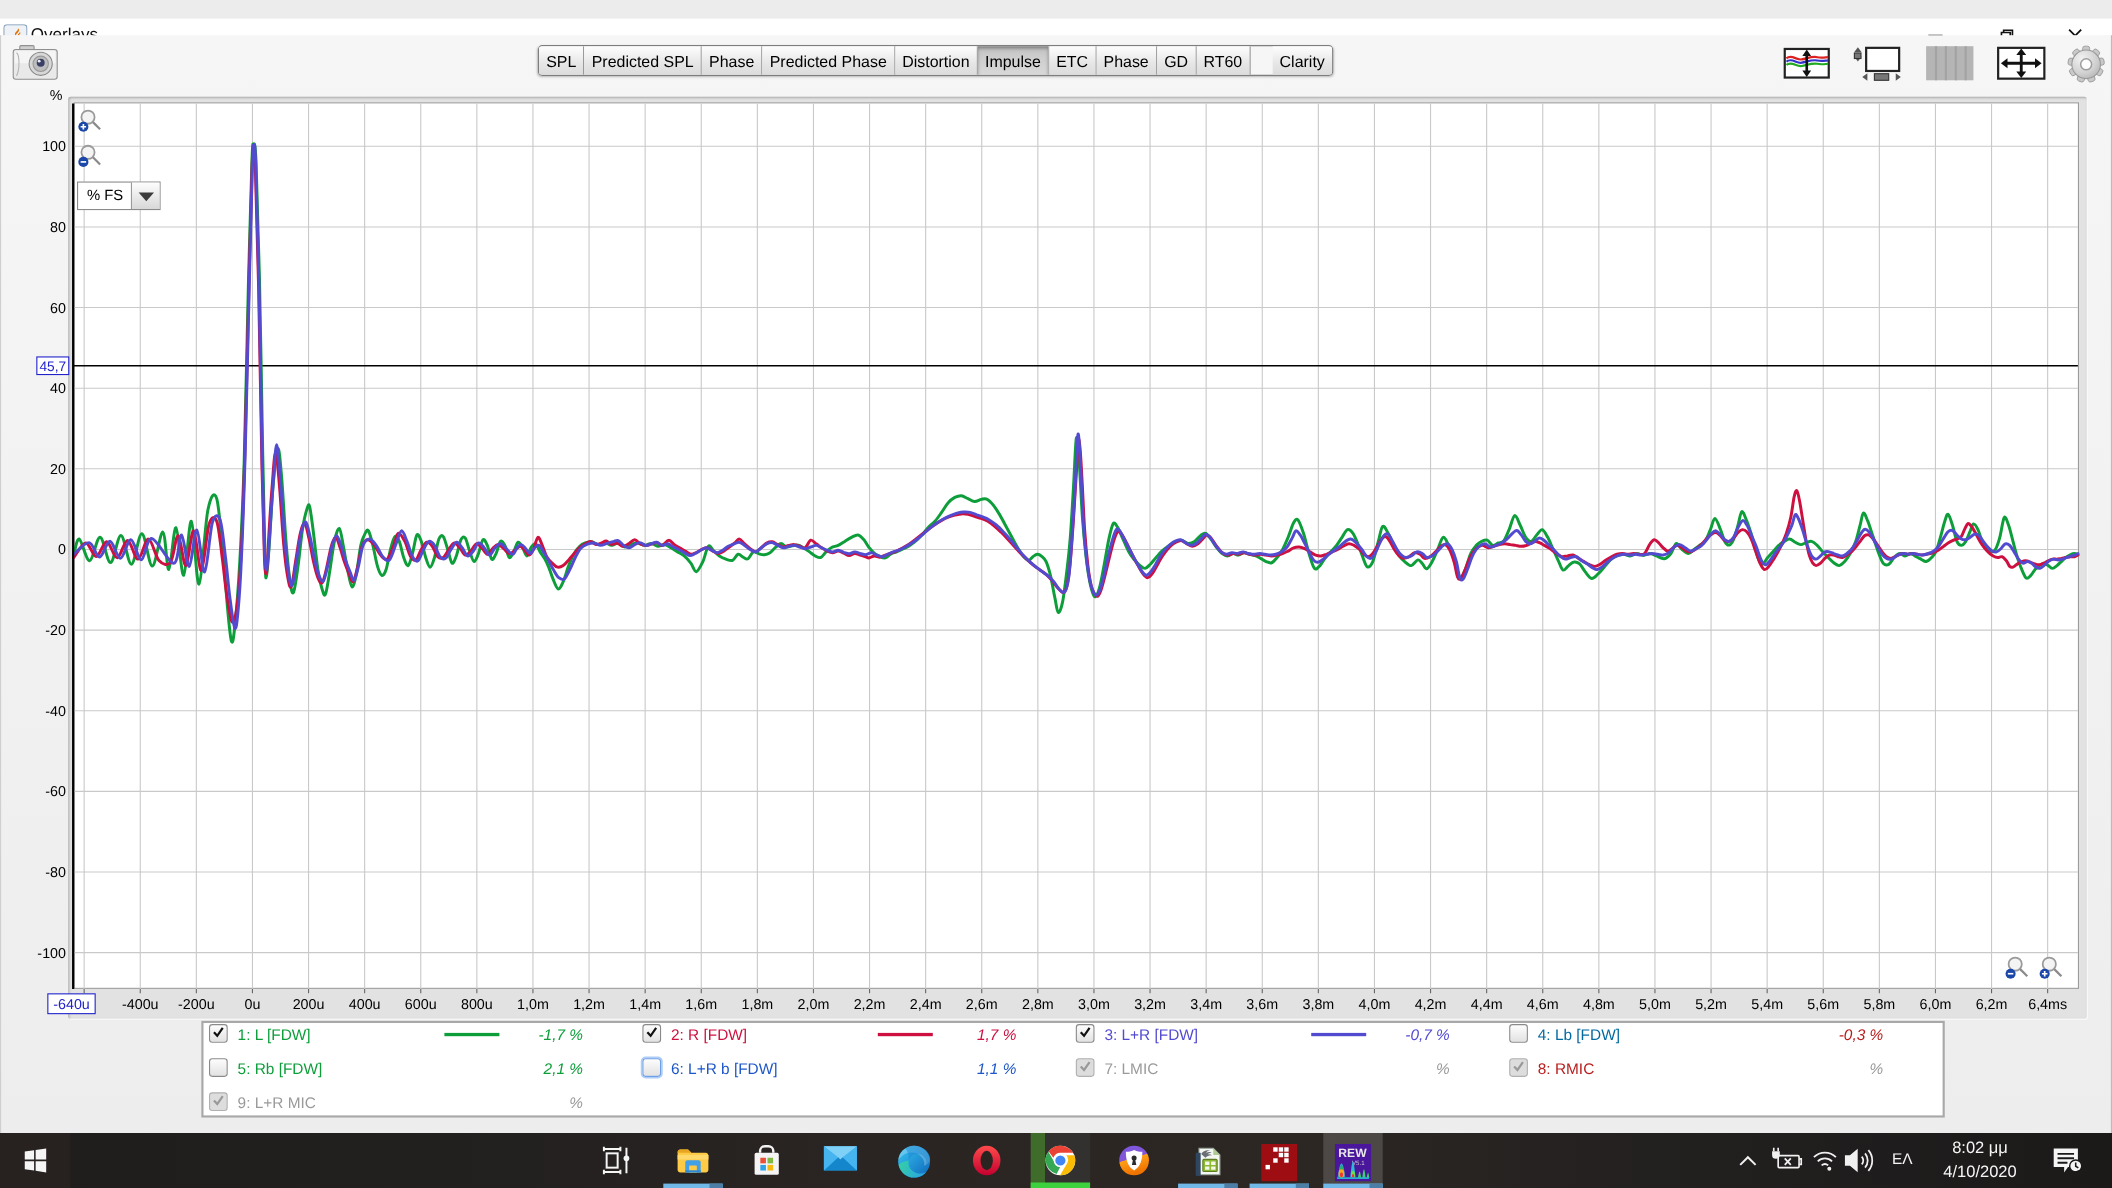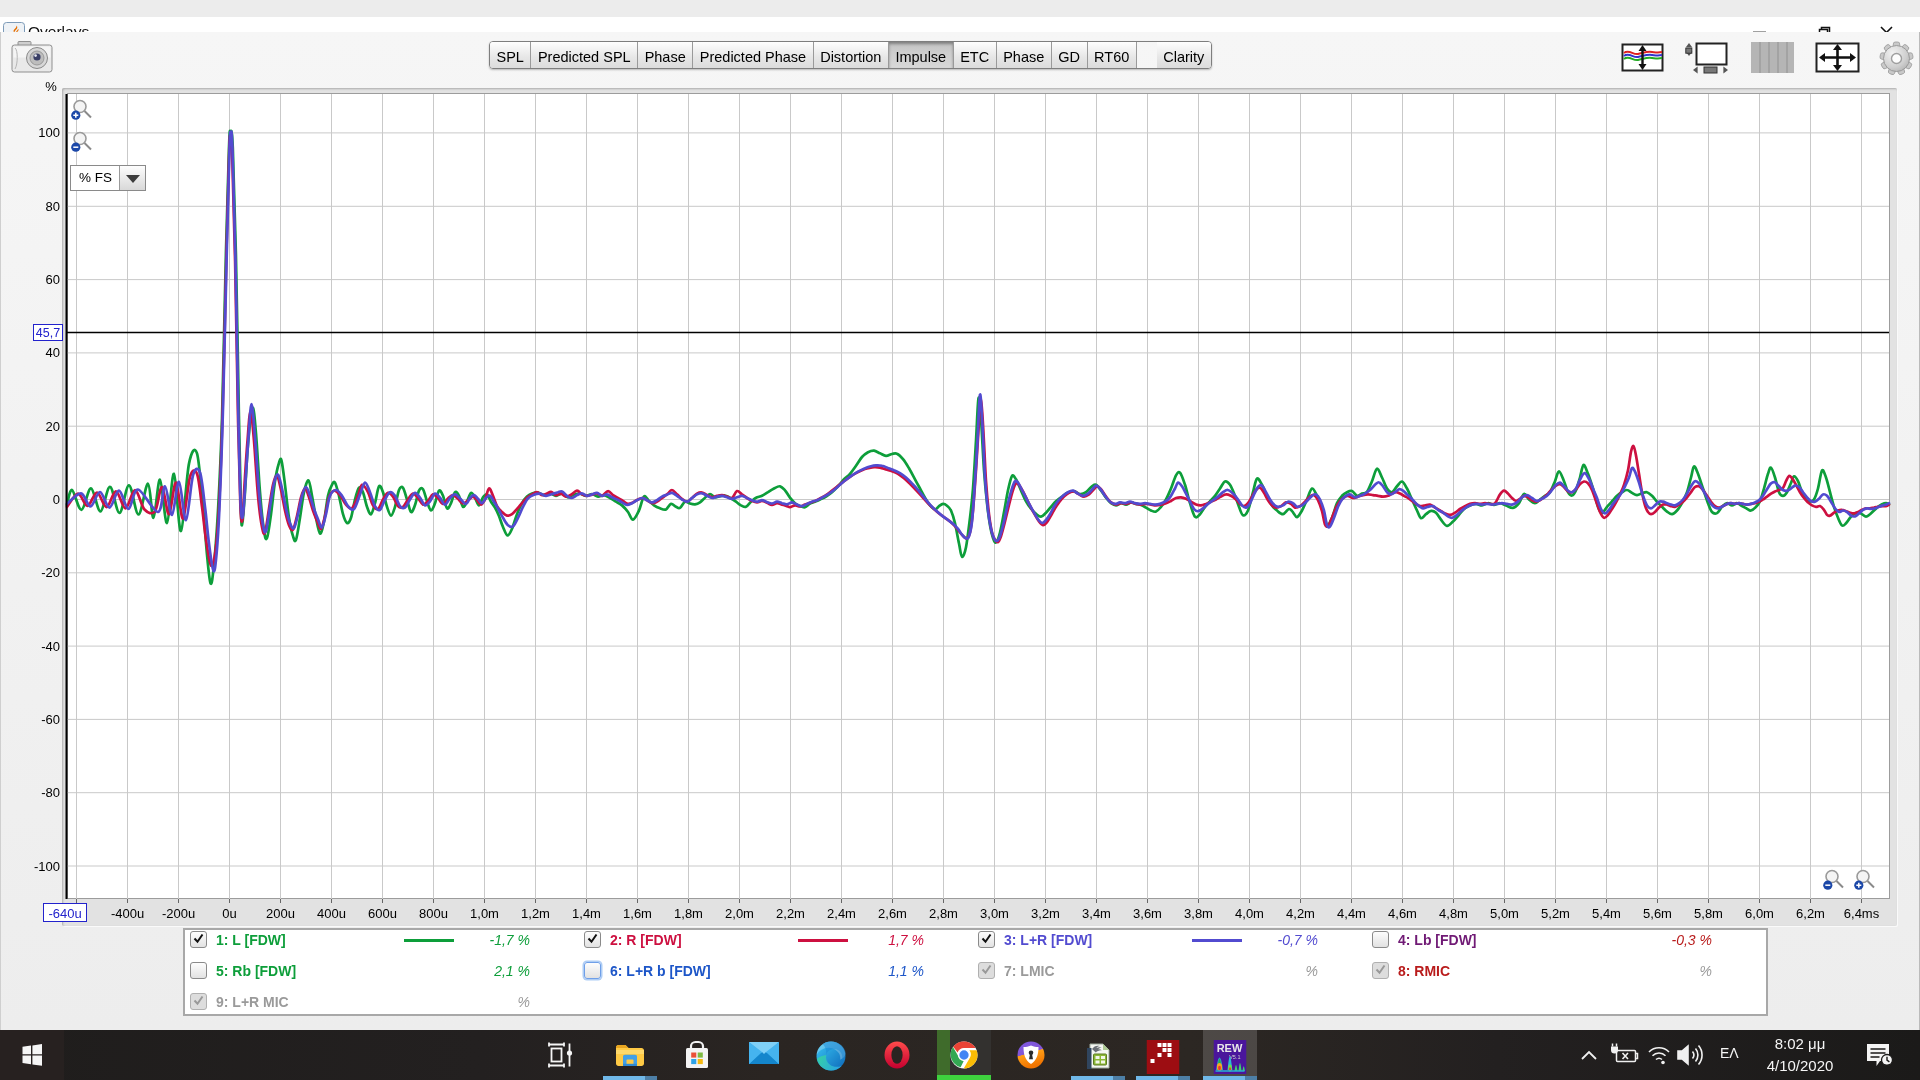--- a/index.html
+++ b/index.html
@@ -38,21 +38,21 @@
 #combo .dd:after { content:""; position:absolute; left:6px; top:9px;
   border:7px solid transparent; border-top:8px solid #3c3c3c; border-bottom:none; }
 #legend { position:absolute; left:183px; top:928px; width:1585px; height:88px;
   background:#fff; border:2px solid #a8a8a8; }
 .lg { position:absolute; height:20px; font-size:14px; white-space:nowrap; }
 .cb { position:absolute; left:0; top:0; width:17px; height:17px; background:linear-gradient(#fdfdfd,#e2e2e2);
   border:1.5px solid #8a8a8a; border-radius:3px; display:inline-flex; align-items:center; justify-content:center; }
 .cb.cbg { background:#ddd; border-color:#b0b0b0; }
 .cb.cbf { border-color:#6f9fe8; box-shadow:0 0 0 1.5px #aecdf5; }
 .cb svg { margin-top:-3px; }
-.ll { position:absolute; left:26px; top:1px;font-weight:bold; }
+.ll { position:absolute; left:26px; top:1px; }
 .sw { position:absolute; left:214px; top:8px; width:50px; height:3px; }
 .pct { position:absolute; left:240px; top:1px; width:100px; text-align:right;font-style:italic; }
 #taskbar { position:absolute; left:0; top:1030px; width:1920px; height:50px;
   background:linear-gradient(90deg,#1f1d1c 0%,#232020 25%,#2a2522 40%,#2c2723 62%,#232020 78%,#1b1a19 100%); }
 #start { position:absolute; left:0; top:0; width:64px; height:50px; background:#272120; }
 #search { position:absolute; left:64px; top:0; width:466px; height:49px;
   background:#f3f2f1; border:1px solid #7a7a78; }
 #search .stxt { position:absolute; left:66px; top:12px; font-size:18px; letter-spacing:1.5px; color:#3b3b3b; }
 .tile { position:absolute; top:0; width:54px; height:50px; }
 .ticon { position:absolute; left:50%; top:50%; transform:translate(-50%,-50%); display:block; height:30px; }
@@ -282,21 +282,21 @@
         <svg width="11" height="11" viewBox="0 0 11 11">
           <path d="M1.5 5.5l3 3.2L9.5 1.5" stroke="#111" stroke-width="2" fill="none"></path>
         </svg>
       </span>
       <span class="ll" style="color:#524bd0">3: L+R [FDW]</span>
       <span class="sw" style="background:#524bd0"></span>
       <span class="pct" style="color:#524bd0">-0,7 %</span>
     </div>
     <div class="lg" style="left:1372px;top:931px">
       <span class="cb"></span>
-      <span class="ll" style="color:#701a75">4: Lb [FDW]</span>
+      <span class="ll" style="color:#0369a1">4: Lb [FDW]</span>
       <span class="pct" style="color:#b91c1c">-0,3 %</span>
     </div>
     <div class="lg" style="left:190px;top:962px">
       <span class="cb"></span>
       <span class="ll" style="color:#0d9e3a">5: Rb [FDW]</span>
       <span class="pct" style="color:#0d9e3a">2,1 %</span>
     </div>
     <div class="lg" style="left:584px;top:962px">
       <span class="cb cbf"></span>
       <span class="ll" style="color:#1d56c8">6: L+R b [FDW]</span>

